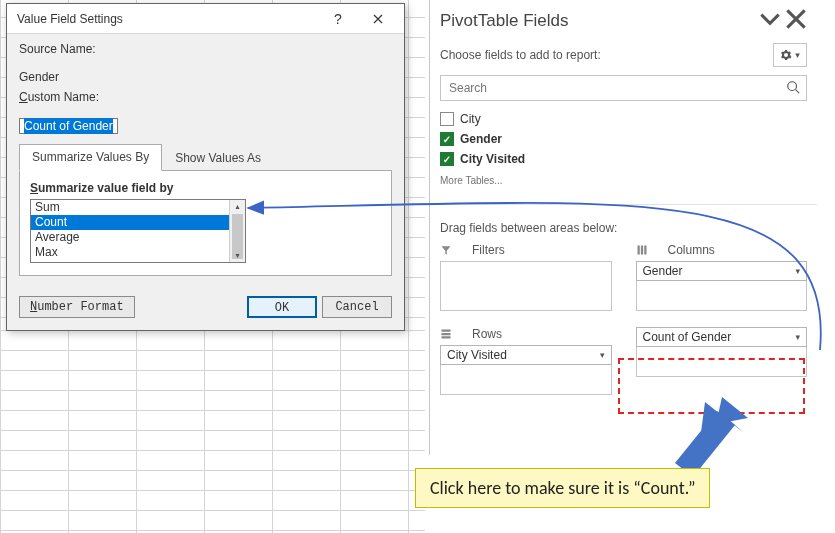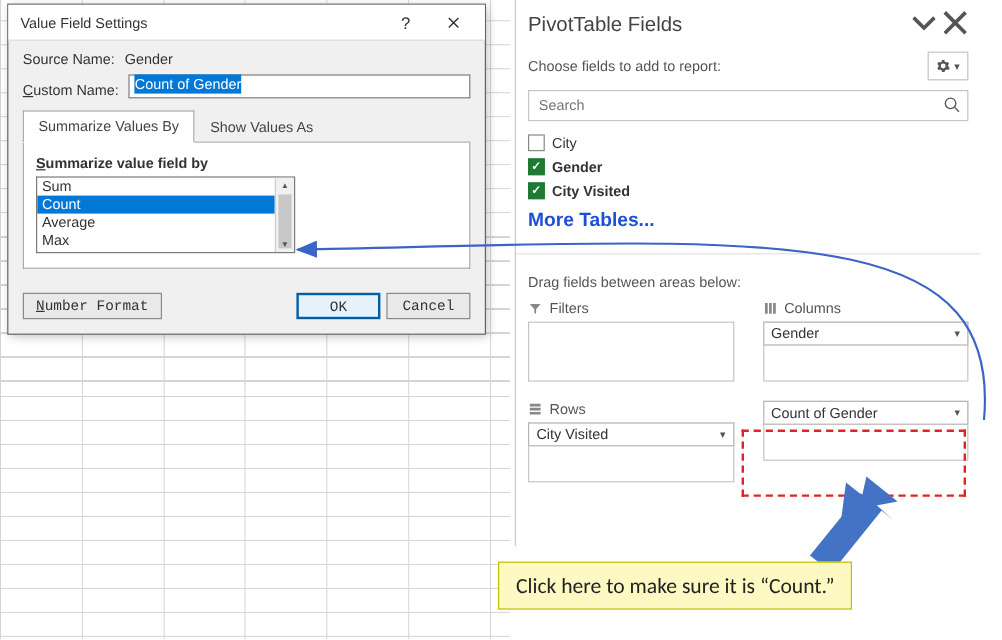--- a/index.html
+++ b/index.html
@@ -49,21 +49,21 @@
   .titlebar .winbtn {
     width: 40px; height: 28px;
     display: inline-flex; align-items: center; justify-content: center;
     font-size: 14px; color: #333;
   }
   .titlebar .winbtn.close svg { width: 10px; height: 10px; }
 
   .dlg-body {
     padding: 8px 12px 10px;
   }
-  .row-kv { display: flex; align-items: flex-end; margin-bottom: 6px; }
+  .row-kv { display: flex; align-items: flex-start; margin-bottom: 6px; flex-direction: column; }
   .row-kv label { margin-right: 5px; }
   .row-kv .u { text-decoration: underline; text-underline-offset: 1px; display:inline-block; width:auto;}
   .static-val { }
 
   .name-input {
     flex: 1;
     height: 20px;
     border: 1px solid #7a7a7a;
     background: #fff;
     padding: 0 4px;
@@ -195,37 +195,37 @@
   }
   .chk {
     width:14px;height:14px;
     border:1px solid #888;
     display:inline-flex;align-items:center;justify-content:center;
     font-size:10px; color:#fff;
   }
   .chk.checked { background:#1e7b34; border-color:#1e7b34; }
   .chk.checked::after{content:"✓";font-weight:700;}
 
-  .more-tables { margin: 6px 0 10px; font-size:16px; color:#1d4ed8;font-weight:bold;}
+  .more-tables { margin: 6px 0 10px; font-size:10px; color:#737373;}
 
   .areas-label {
     padding: 16px 10px 4px;
     font-size:12px; color:#555;
     border-top:1px solid #e2e2e2;
     margin-top: 18px;
   }
   .areas {
     display:grid; grid-template-columns: 1fr 1fr;
     grid-template-rows: auto auto;
     gap: 16px 24px;
     padding: 4px 10px 10px;
   }
   .area {}
   .area-title {
-    display:flex; align-items:center; gap:6px;
+    display:flex; align-items:center; gap:20px;
     font-size:12px; color:#555; margin-bottom:4px;
   }
   .area-title svg { width:12px;height:12px;fill:#888;}
   .area-box {
     border:1px solid #c5c5c5;
     background:#fff; height:50px;
   }
   .area-value-row {
     display:flex; align-items:center; justify-content:space-between;
     height:20px;

